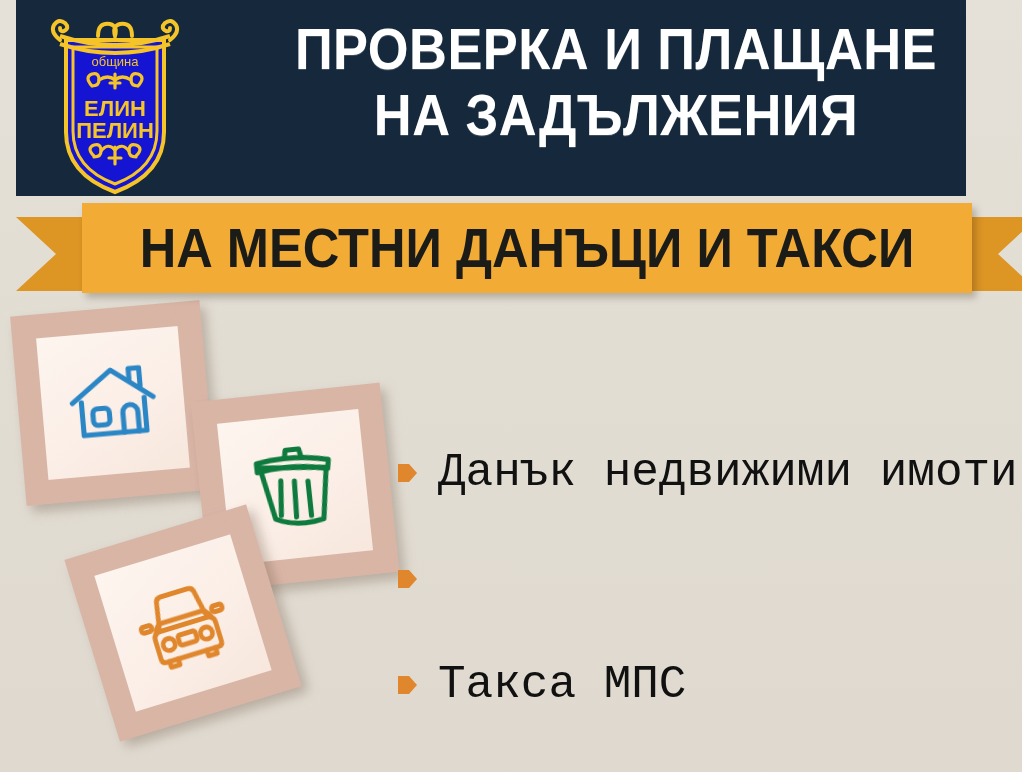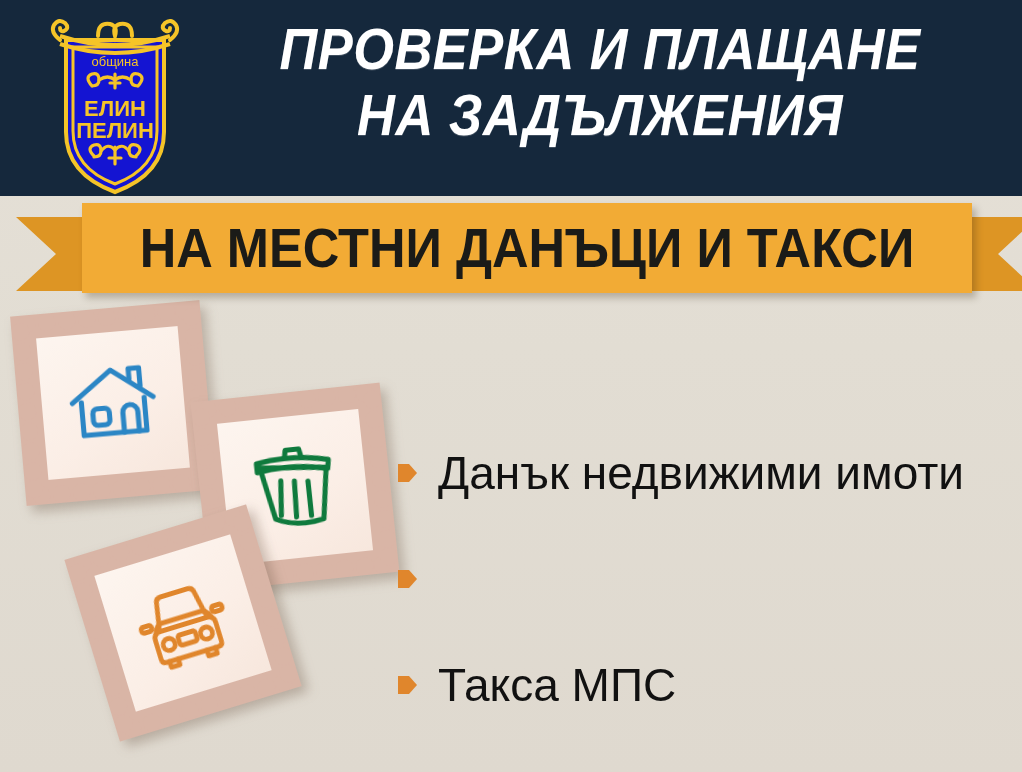--- a/index.html
+++ b/index.html
@@ -12,24 +12,23 @@
   }
   #poster{
     position:relative;
     width:1022px;height:772px;
     background:linear-gradient(180deg,#e6e1d8 0%,#e2ddd3 45%,#dfd9cf 100%);
     overflow:hidden;
   }
 
   
   .header{
-    position:absolute;left:0;top:0;width:1022px;height:196px;
+    position:absolute;left:16px;top:0;width:950px;height:196px;
     background:#15283c;
     z-index:5;
-    font-style:italic;
   }
   .header-title{
     position:absolute;left:185px;top:16px;width:830px;
     text-align:center;
     color:#ffffff;
     font-family:"Liberation Sans", sans-serif;
     font-weight:bold;
     font-size:57px;
     line-height:66px;
     letter-spacing:0.5px;
@@ -108,21 +107,21 @@
   }
   .list-item{
     display:flex;align-items:center;
     height:106px;
   }
   .bullet{
     width:20px;height:24px;flex:0 0 20px;margin-right:20px;
     display:block;
   }
   .item-label{
-    font-family:Liberation Sans, sans-serif;
+    font-family:Liberation Mono, monospace;
     font-size:46px;
     color:#111111;
     line-height:52px;
     white-space:nowrap;
   }
 </style>
 </head>
 <body>
 
 <div id="poster">

